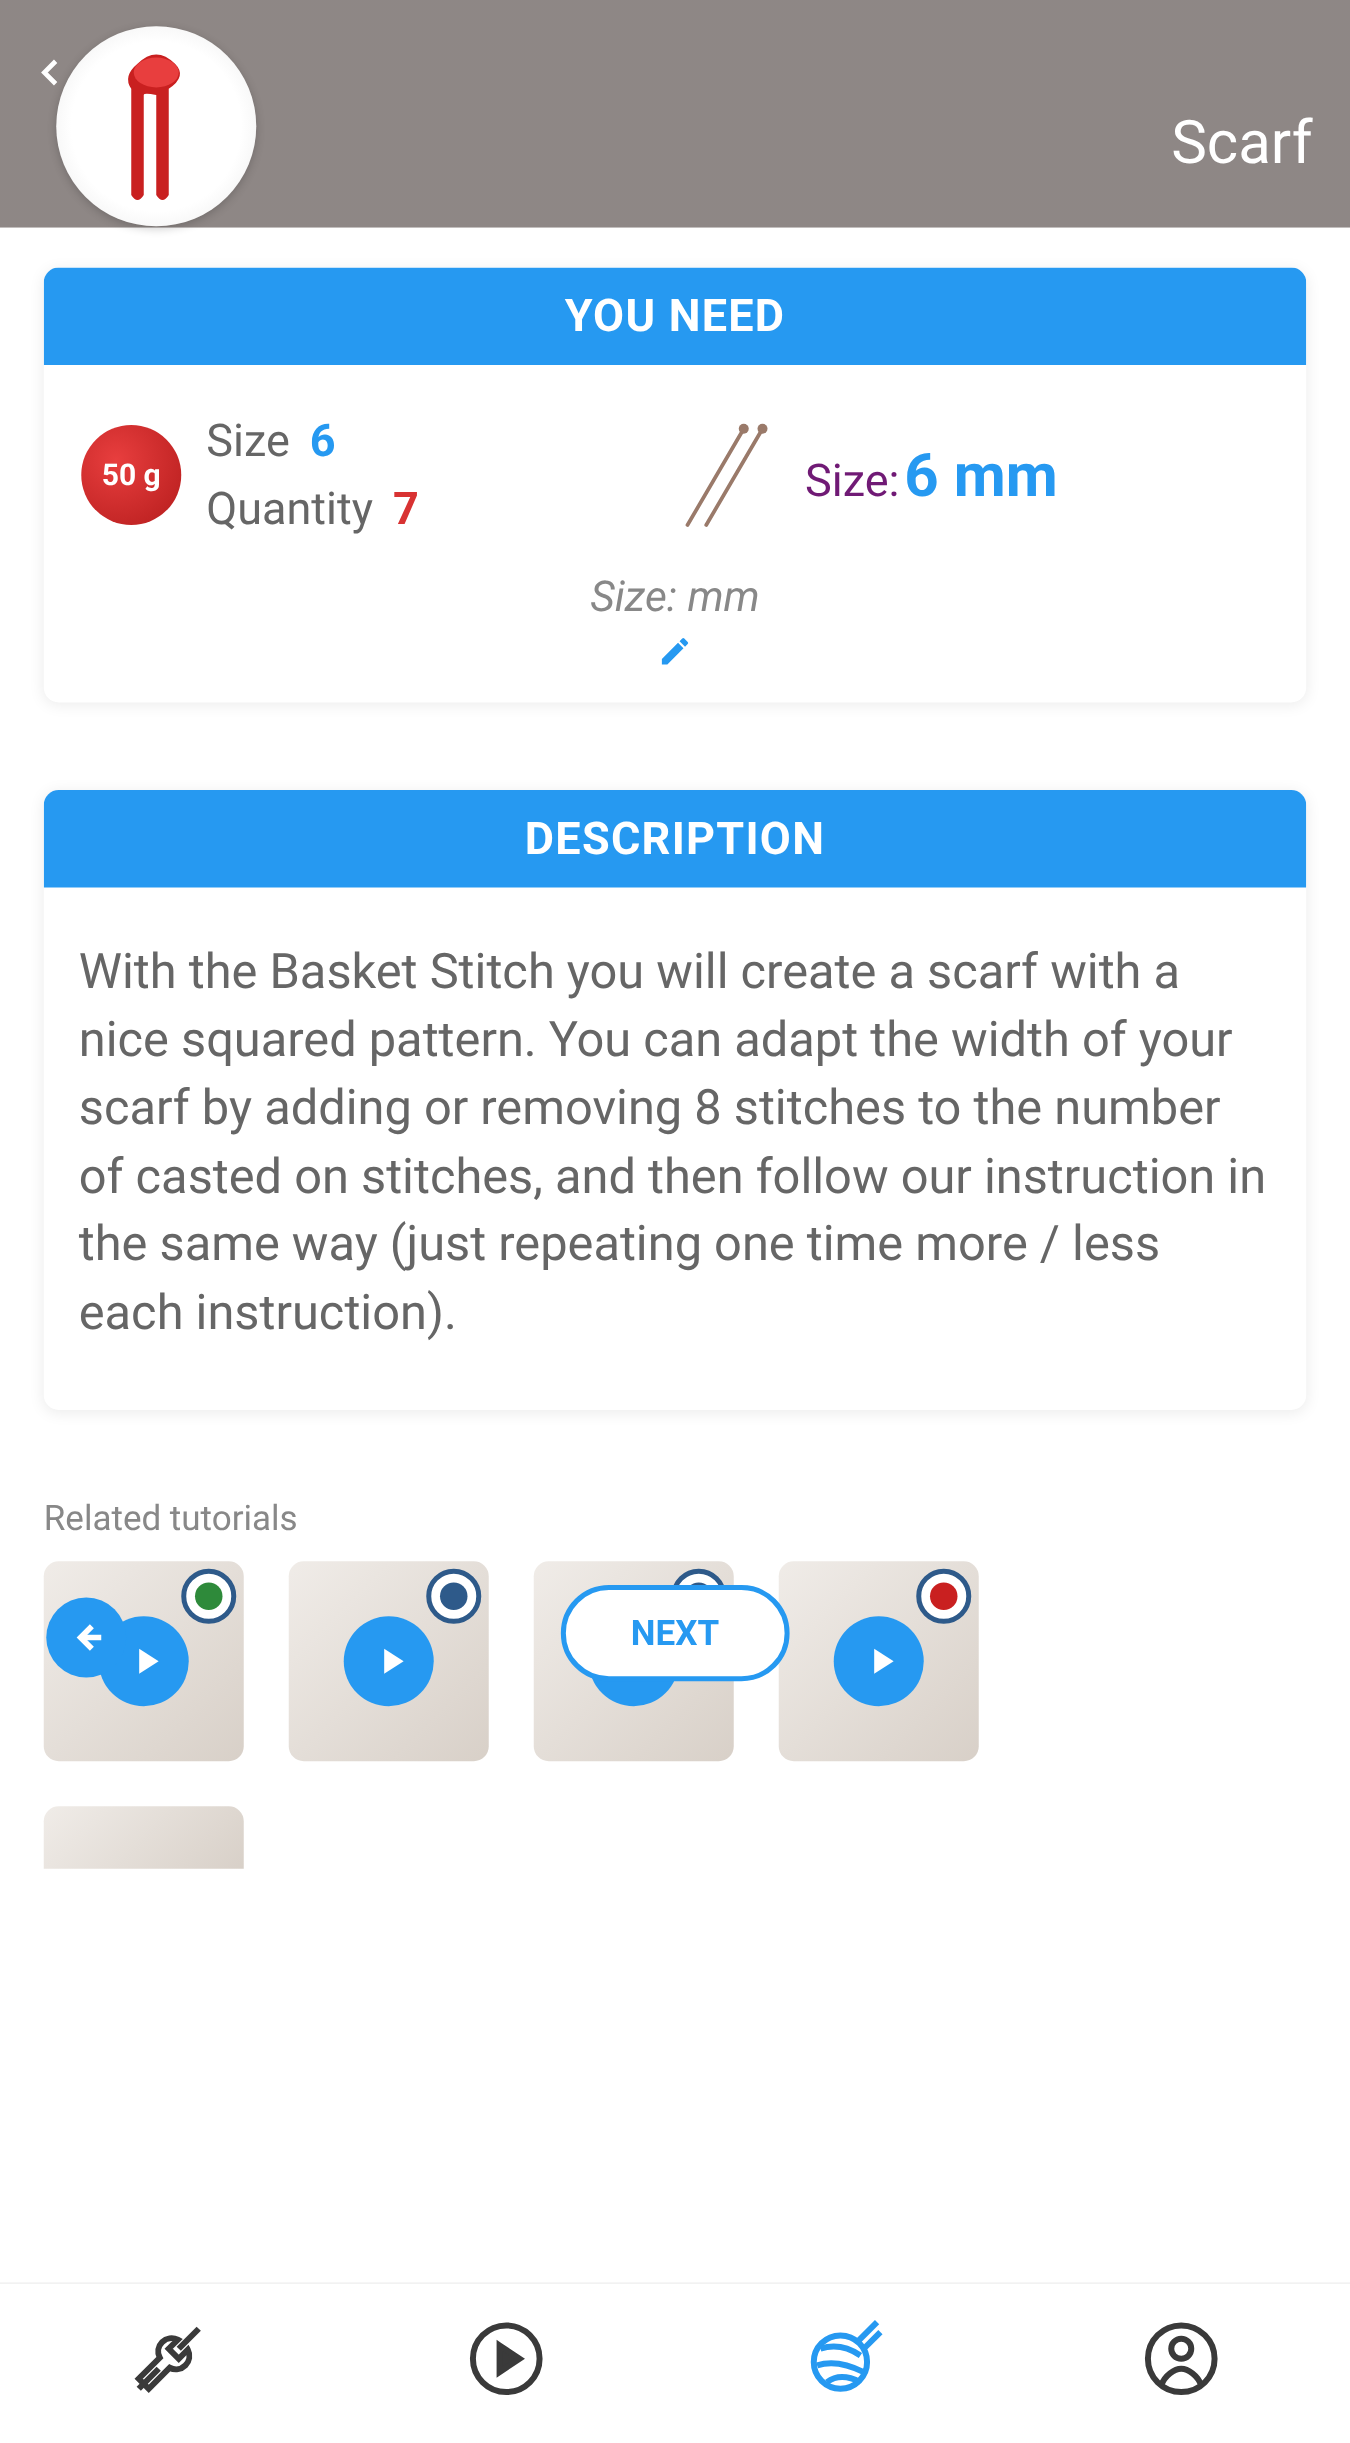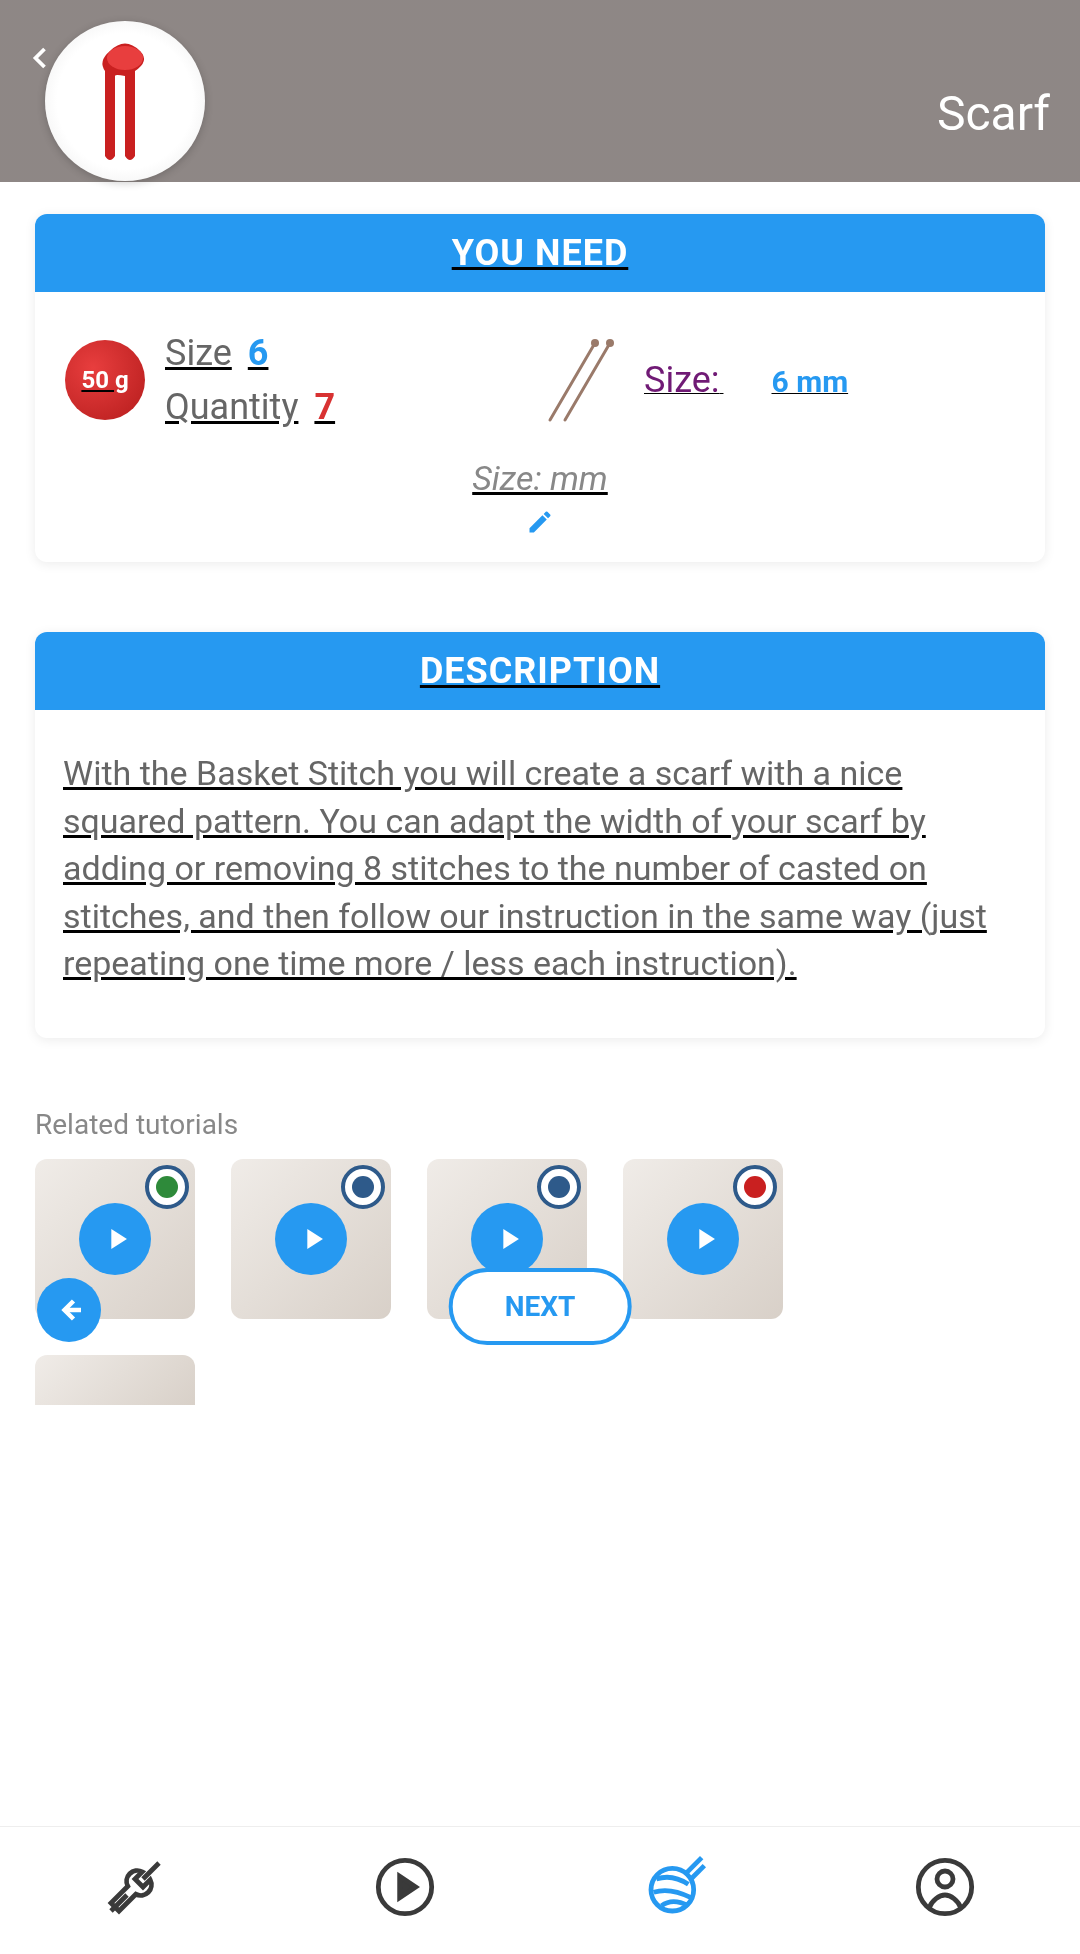--- a/index.html
+++ b/index.html
@@ -55,21 +55,20 @@
 }
 .content {
   padding: 32px 35px 0 35px;
 }
 .card {
   background: #fff;
   border-radius: 12px;
   box-shadow: 0 2px 12px rgba(0,0,0,0.08);
   margin-bottom: 70px;
   overflow: hidden;
-  text-decoration: underline;
 }
 .card-header {
   background: #2699f1;
   color: #fff;
   text-align: center;
   padding: 18px 0;
   font-size: 36px;
   font-weight: 700;
   letter-spacing: 1px;
 }
@@ -122,44 +121,43 @@
 .needle-icon {
   width: 80px;
   height: 90px;
 }
 .needle-text {
   font-size: 36px;
   color: #701a75;
 }
 .needle-val {
   color: #2699f1;
-  font-size: 30px;
+  font-size: 48px;
   font-weight: 700;
-  margin-left: 48px;
 }
 .edit-line {
   text-align: right;
   margin-top: 30px;
   font-size: 34px;
   color: #888;
   font-style: italic;
   display: flex;
   justify-content: flex-end;
   align-items: center;
   gap: 6px;
   flex-direction: column;
 }
 .pencil-icon {
   width: 28px;
   height: 28px;
   color: #2699f1;
 }
 .description-body {
   padding: 40px 28px 50px 28px;
-  font-size: 34px;
+  font-size: 39px;
   color: #666;
   line-height: 1.4;
 }
 .related-title {
   font-size: 28px;
   color: #888;
   margin-bottom: 18px;
 }
 .tutorials-grid {
   display: flex;

